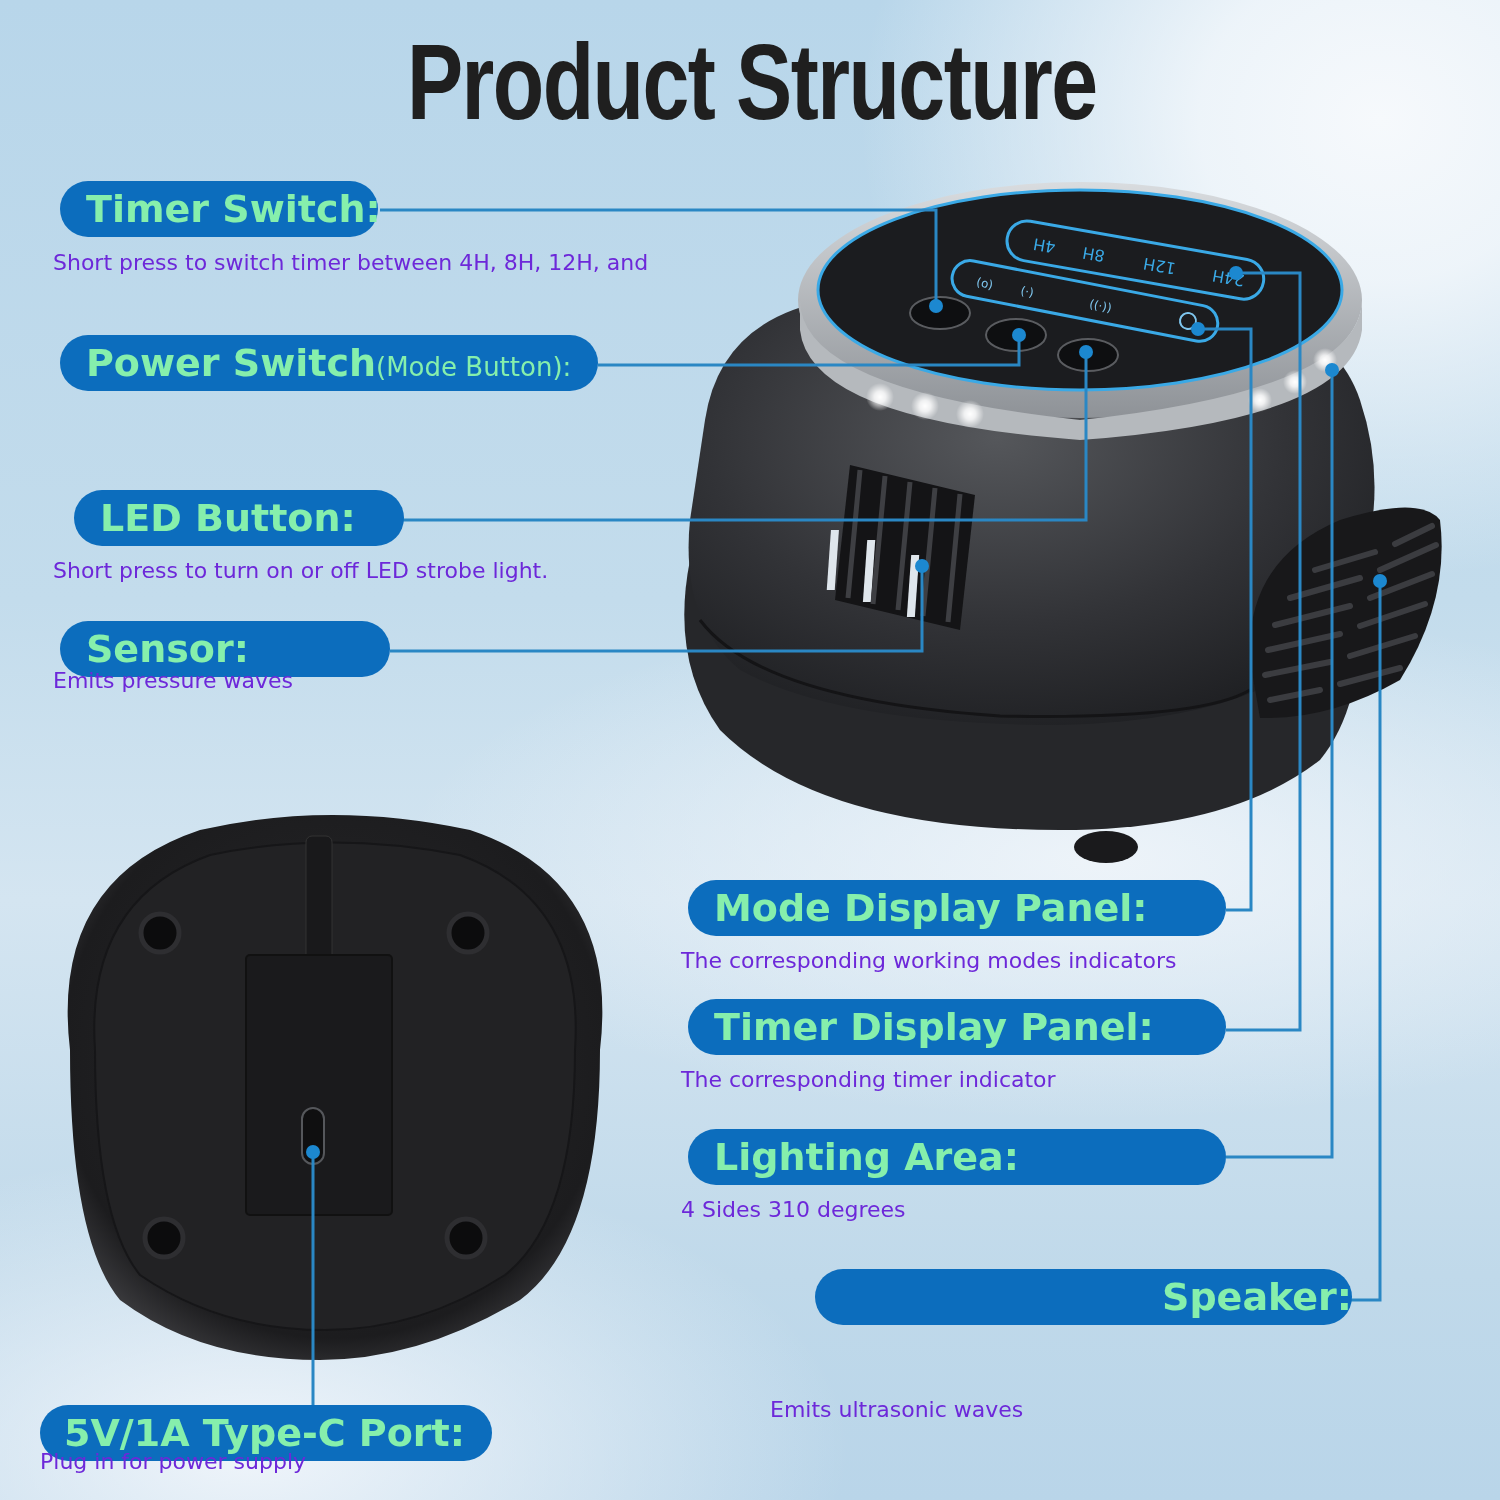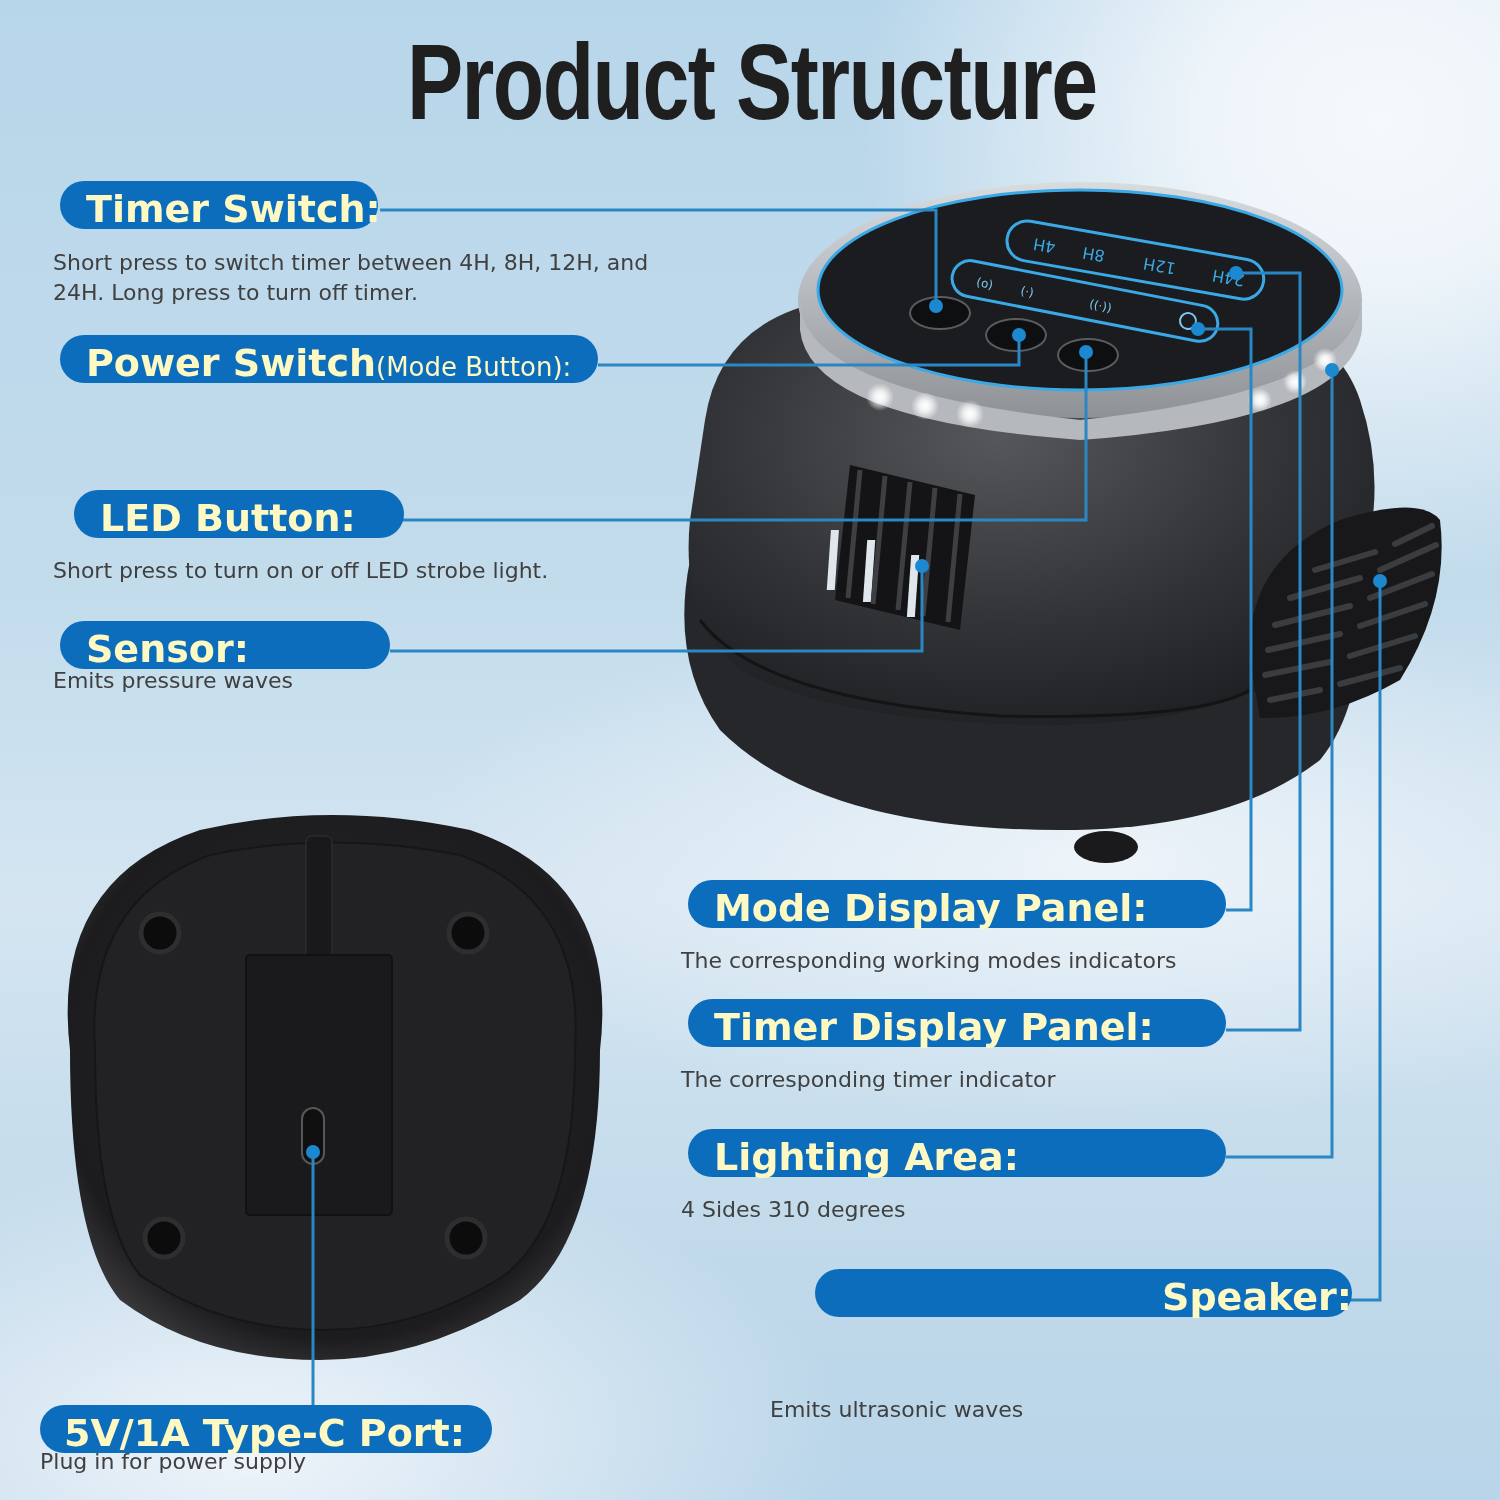--- a/index.html
+++ b/index.html
@@ -14,29 +14,29 @@
       linear-gradient(180deg, #b8d6ea 0%, #c3dcec 40%, #d4e5f1 60%, #c0d9ea 85%, #b9d5e9 100%);
   }
   .title {
     position: absolute; left: 0; top: 22px; width: 1500px; text-align: center;
     font-family: "Liberation Sans", sans-serif; font-weight: 700;
     font-size: 108px; letter-spacing: -2px; color: #1f1f1f;
     transform: scaleX(0.78); transform-origin: 758px 0;
     line-height: 120px;
   }
   .pill {
-    position: absolute; height: 48px; border-radius: 28px;
-    background: #0c6dbd; color: #fef9c3;
+    position: absolute; height: 56px; border-radius: 28px;
+    background: #0c6dbd; color: #86efac;
     font-family: "DejaVu Sans", sans-serif; font-weight: 700;
     font-size: 38px; line-height: 56px; padding-left: 26px; white-space: nowrap;
   }
   .pill .sub { font-weight: 400; font-size: 26px; }
   .desc {
     position: absolute; font-family: "DejaVu Sans", sans-serif;
-    font-size: 22px; line-height: 30px; color: #404040; white-space: nowrap;
+    font-size: 22px; line-height: 30px; color: #6d28d9; white-space: nowrap;
   }
   svg.overlay { position: absolute; left: 0; top: 0; }
   .stroke { stroke: #2a87c4; stroke-width: 3; fill: none; }
   .dot { fill: #1c88d0; }
 </style>
 </head>
 <body>
 
 <div class="title">Product Structure</div>
 
@@ -188,21 +188,20 @@
     <line class="stroke" x1="313" y1="1152" x2="313" y2="1410"></line>
     <circle class="dot" cx="313" cy="1152" r="7"></circle>
   </g>
 </svg>
 
 <div class="pill" style="left:60px; top:181px; width:318px;">
   <span>Timer Switch:</span>
 </div>
 <div class="desc" style="left:53px; top:248px;">
   <div>Short press to switch timer between 4H, 8H, 12H, and</div>
-  <div>24H. Long press to turn off timer.</div>
 </div>
 
 <div class="pill" style="left:60px; top:335px; width:538px;">
   <span>Power Switch</span><span class="sub">(Mode Button):</span>
 </div>
 <div class="desc" style="left:53px; top:401px;">
 </div>
 
 <div class="pill" style="left:74px; top:490px; width:330px;">
   <span>LED Button:</span>

